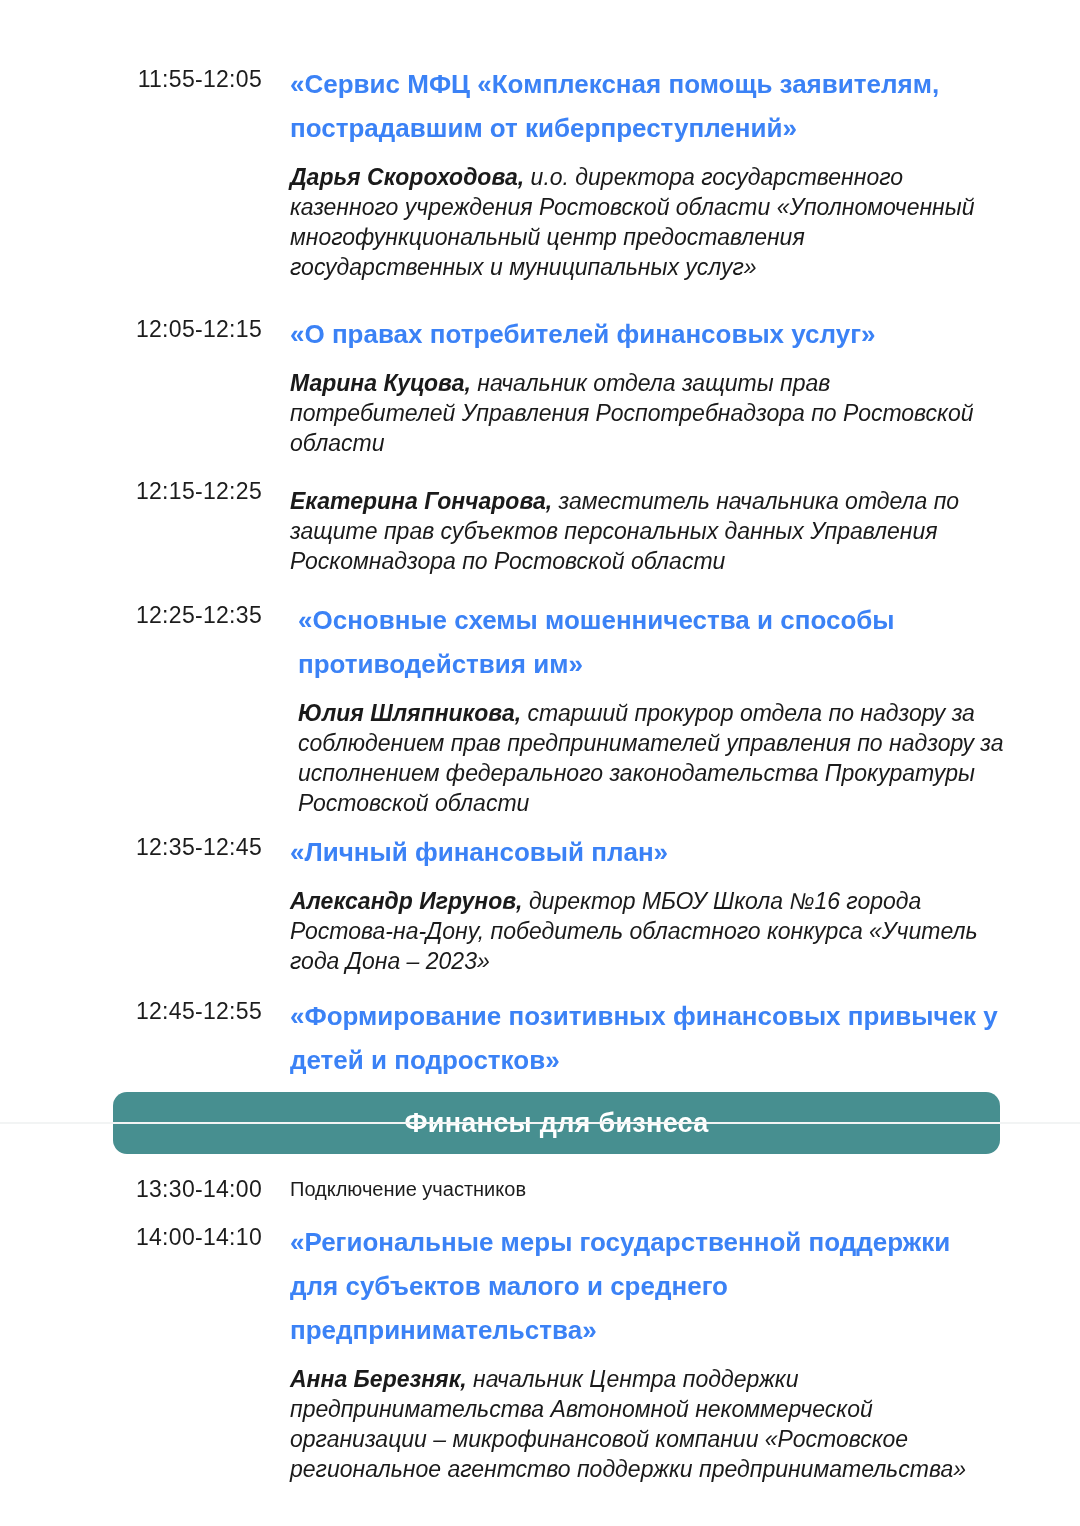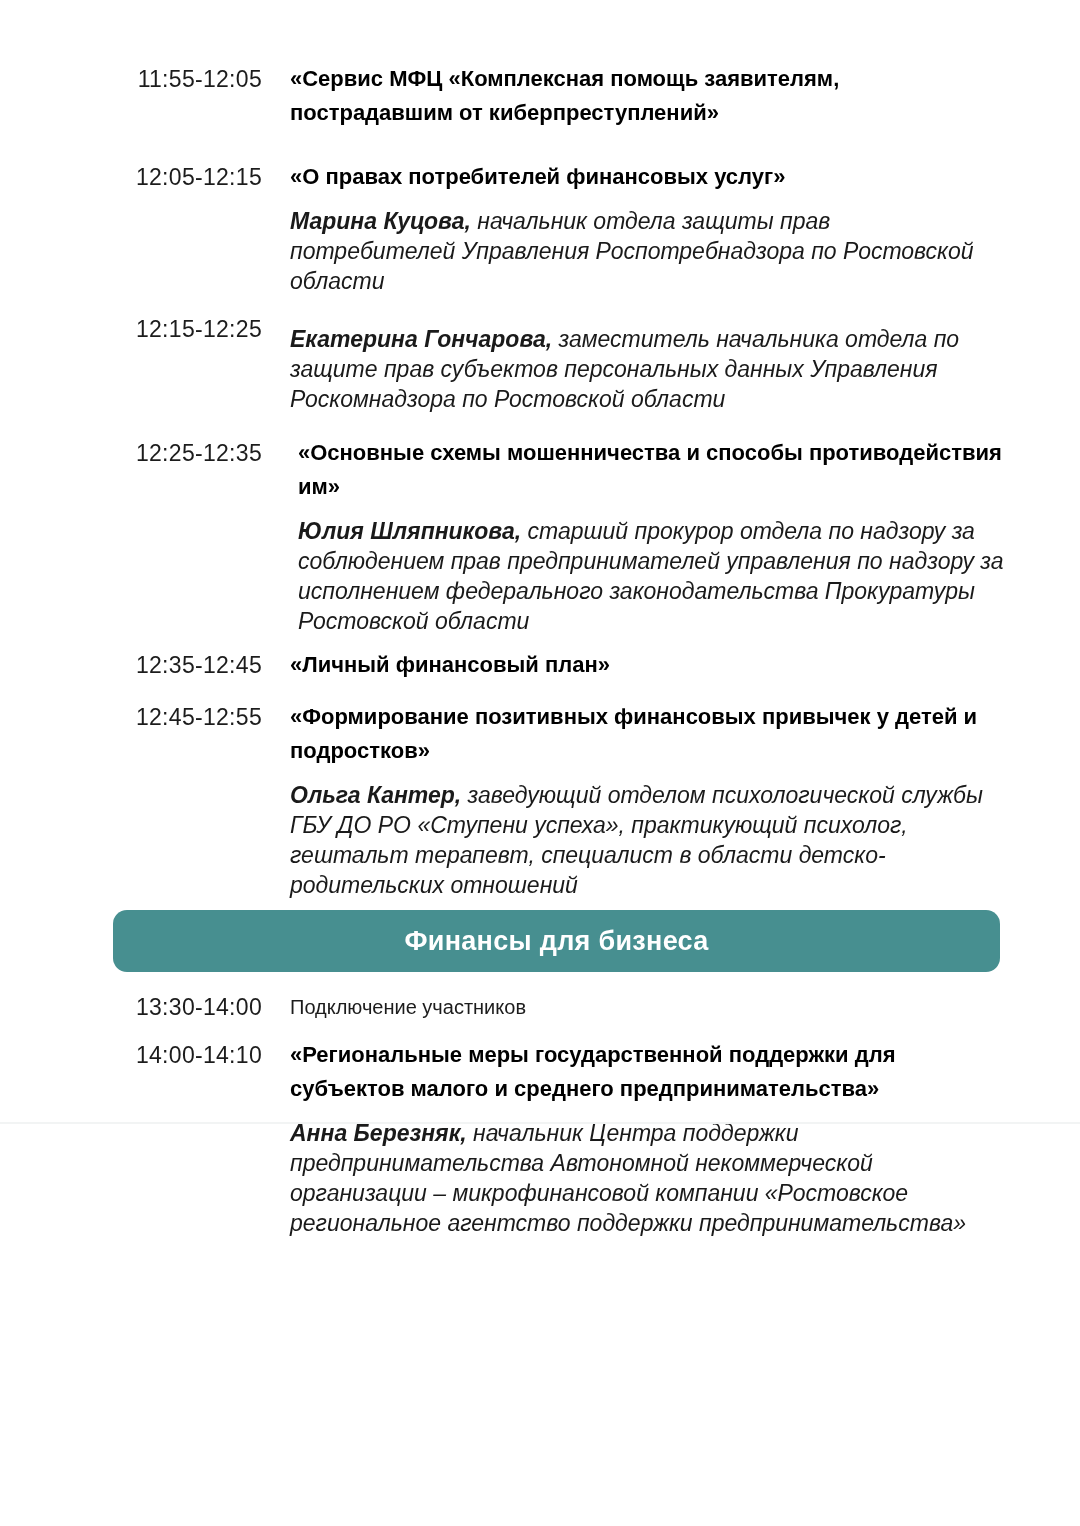--- a/index.html
+++ b/index.html
@@ -26,24 +26,24 @@
   }
   .time {
     font-size: 23px;
     line-height: 34px;
     text-align: right;
     color: #1c1c1c;
     letter-spacing: 0.3px;
     white-space: nowrap;
   }
   .session-title {
-    font-size: 22px;
-    line-height: 34px;
+    font-size: 26px;
+    line-height: 44px;
     font-weight: 700;
-    color: #000000;
+    color: #3b82f6;
   }
   .row.plain .session-title {
     font-size: 20px;
     line-height: 34px;
     font-weight: 400;
     color: #1c1c1c;
   }
   .speaker {
     margin-top: 12px;
     font-size: 23px;
@@ -87,20 +87,24 @@
 <body>
 
 <main class="page">
 
   <section class="section s1">
 
     <article class="row">
       <div class="time">11:55-12:05</div>
       <div class="content">
         <h3 class="session-title">«Сервис МФЦ «Комплексная помощь заявителям, пострадавшим от киберпреступлений»</h3>
+        <p class="speaker">
+          <span class="name">Дарья Скороходова,</span>
+          <span class="desc">и.о. директора государственного казенного учреждения Ростовской области «Уполномоченный многофункциональный центр предоставления государственных и муниципальных услуг»</span>
+        </p>
       </div>
     </article>
 
     <article class="row">
       <div class="time">12:05-12:15</div>
       <div class="content">
         <h3 class="session-title">«О правах потребителей финансовых услуг»</h3>
         <p class="speaker">
           <span class="name">Марина Куцова,</span>
           <span class="desc">начальник отдела защиты прав потребителей Управления Роспотребнадзора по Ростовской области</span>
@@ -126,31 +130,31 @@
           <span class="name">Юлия Шляпникова,</span>
           <span class="desc">старший прокурор отдела по надзору за соблюдением прав предпринимателей управления по надзору за исполнением федерального законодательства Прокуратуры Ростовской области</span>
         </p>
       </div>
     </article>
 
     <article class="row">
       <div class="time">12:35-12:45</div>
       <div class="content">
         <h3 class="session-title">«Личный финансовый план»</h3>
+        <p class="speaker">
+          <span class="name">Александр Игрунов,</span>
+          <span class="desc">директор МБОУ Школа №16 города Ростова-на-Дону, победитель областного конкурса «Учитель года Дона – 2023»</span>
+        </p>
       </div>
     </article>
 
     <article class="row">
       <div class="time">12:45-12:55</div>
       <div class="content">
         <h3 class="session-title">«Формирование позитивных финансовых привычек у детей и подростков»</h3>
-        <p class="speaker">
-          <span class="name">Ольга Кантер,</span>
-          <span class="desc">заведующий отделом психологической службы ГБУ ДО РО «Ступени успеха», практикующий психолог, гештальт терапевт, специалист в области детско-родительских отношений</span>
-        </p>
       </div>
     </article>
 
   </section>
 
   <div class="banner">
     <span class="banner-label">Финансы для бизнеса</span>
   </div>
 
   <section class="section s2">

